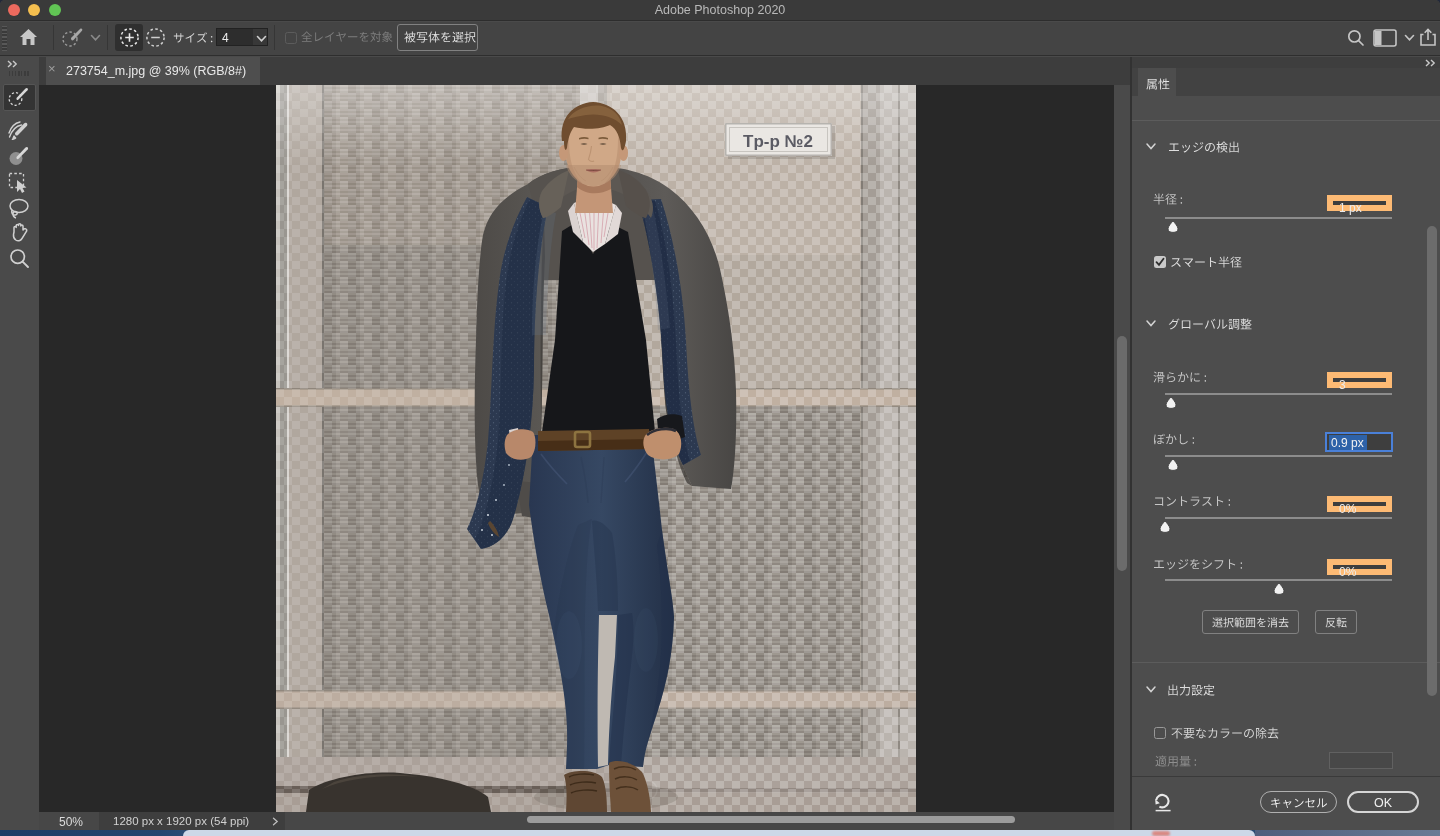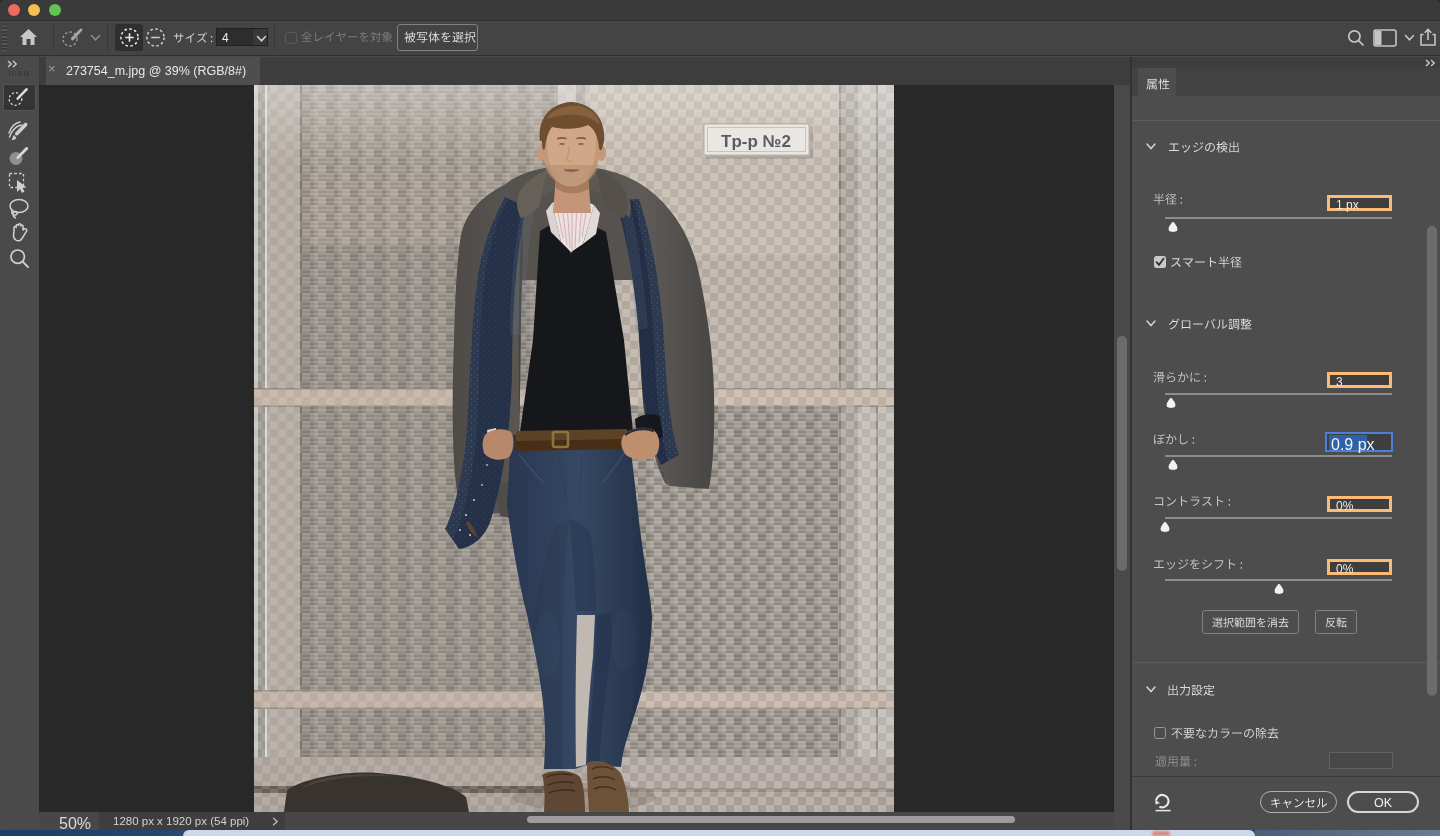--- a/index.html
+++ b/index.html
@@ -11,35 +11,36 @@
 #docktab{left:46px;top:57px;width:214px;height:28px;background:#4e4e4e;color:#e8e8e8;font-size:12.5px}
 #lrail{left:0;top:57px;width:39px;height:773px;background:#4a4a4a}
 #canvas{left:39px;top:85px;width:1075px;height:727px;background:#282828}
 #statusbar{left:39px;top:812px;width:1075px;height:18px;background:#474747}
 #gutter{left:1114px;top:85px;width:17px;height:745px;background:#4a4a4a}
 #panel{left:1132px;top:57px;width:308px;height:773px;background:#4d4d4d}
 #phead{left:0;top:0;width:308px;height:11px;background:#3e3e3e}
 #ptabrow{left:0;top:11px;width:308px;height:28px;background:#424242}
 #ptab{left:6px;top:11px;width:38px;height:28px;background:#4d4d4d}
 .sep{background:#5c5c5c;height:1px}
-.inp{position:absolute;width:64.5px;height:16px;background:#3e3e3e;border:3px solid #fdba74;color:#ececec;font-size:12px;line-height:15px;padding-left:6px;font-weight:400}
+.inp{position:absolute;width:64.5px;height:16px;background:#3e3e3e;border:6px solid #fdba74;color:#ececec;font-size:12px;line-height:15px;padding-left:6px;font-weight:400}
 .track{position:absolute;height:2px;background:#8c8c8c}
 .btn{position:absolute;border:1px solid #818181;border-radius:3px;color:#e2e2e2;font-size:12px;text-align:center}
 .pill{position:absolute;height:22px;border-radius:11px;color:#f0f0f0;font-size:12.5px;text-align:center;line-height:20px}
 .cb{position:absolute;width:12px;height:12px;border-radius:2.5px}
 </style></head><body>
 <div class="abs" style="left:0;top:826px;width:1440px;height:10px;background:linear-gradient(90deg,#1d3c66 0,#24466f 160px,#2a4c74 183px)"></div>
 <div class="abs" style="left:183px;top:830px;width:1072px;height:6px;background:#cdd8e8;border-radius:8px 8px 0 0"></div>
 <div class="abs" style="left:1152px;top:831px;width:18px;height:5px;background:#d98a84;border-radius:3px;filter:blur(1px)"></div>
 <div class="abs" style="left:1255px;top:830px;width:185px;height:6px;background:linear-gradient(90deg,#4d5e7d,#6a7b95)"></div>
 <div id="win">
     <div class="abs" id="titlebar"></div>
     <div class="abs tl" style="left:8px;background:#ed6a5e"></div>
     <div class="abs tl" style="left:28px;background:#f5bf4f"></div>
     <div class="abs tl" style="left:49px;background:#61c454"></div>
+    <div class="abs" style="left:0;top:3px;width:1440px;text-align:center;font-size:12.5px;color:#b9b9b9">Adobe Photoshop 2020</div>
     <div class="abs" id="optbar"></div>
     <div class="abs" style="left:2px;top:26px;width:5px;height:25px;background:repeating-linear-gradient(180deg,#585858 0,#585858 1.5px,#3a3a3a 1.5px,#3a3a3a 3.5px)"></div>
     <svg class="abs" style="left:19px;top:28px" width="19" height="18" viewBox="0 0 19 18">
       <path d="M9.5 1 L18 9 L15.5 9 L15.5 17 L11.5 17 L11.5 11 L7.5 11 L7.5 17 L3.5 17 L3.5 9 L1 9 Z" fill="#c7c7c7"></path>
     </svg>
     <div class="abs" style="left:53px;top:25px;width:1px;height:25px;background:#363636"></div>
     <svg class="abs" style="left:61px;top:27px" width="26" height="21" viewBox="0 0 26 21">
       <circle cx="9" cy="12" r="7" fill="none" stroke="#9a9a9a" stroke-width="1.4" stroke-dasharray="2.4 2.2"></circle>
       <path d="M10 11 L19 2 C20.5 0.8 22 2.2 21 3.7 L12.5 13 C11.5 14 10 13.5 10 11 Z" fill="#a8a8a8"></path>
     </svg>
@@ -121,21 +122,21 @@
       <path d="M5 13 C4 16 5.5 18.5 8.5 18 C10.5 17.6 10.8 15.5 9.2 14.8 C7.8 14.2 6 15 6 17 C6 18.5 7 20.5 9 21" fill="none" stroke="#d0d0d0" stroke-width="1.5"></path>
     </svg>
     <svg class="abs" style="left:8px;top:222px" width="23" height="22" viewBox="0 0 23 22">
       <path d="M6 10 L6 5.5 C6 4 8.2 4 8.2 5.5 L8.2 3.5 C8.2 2 10.5 2 10.5 3.5 L10.5 2.8 C10.5 1.3 12.8 1.3 12.8 2.8 L12.8 4 C12.8 2.6 15 2.6 15 4 L15 8 C16 6.8 17.3 6.2 18.3 7.2 C19.2 8 18.8 9 17.8 10.4 L14 16.5 C12.5 18.8 10 19.5 7.8 18 C6.2 16.8 5.2 14.8 5.5 12.5 Z" fill="none" stroke="#d0d0d0" stroke-width="1.5" stroke-linejoin="round"></path>
     </svg>
     <svg class="abs" style="left:9px;top:248px" width="21" height="21" viewBox="0 0 21 21">
       <circle cx="8.7" cy="8.7" r="6.7" fill="none" stroke="#d0d0d0" stroke-width="1.7"></circle>
       <path d="M13.6 13.6 L19 19" stroke="#d0d0d0" stroke-width="1.9" stroke-linecap="round"></path>
     </svg>
     <div class="abs" id="canvas"></div>
-    <div class="abs" id="photo" style="left:254px;top:85px;width:640px;height:599px"><svg width="640" height="727" viewBox="0 0 640 727">
+    <div class="abs" id="photo" style="left:276px;top:85px;width:640px;height:599px"><svg width="640" height="727" viewBox="0 0 640 727">
 <defs>
 <pattern id="chk" width="16" height="16" patternUnits="userSpaceOnUse">
   <rect x="0" y="0" width="8" height="8" fill="#ffffff" opacity="0.13"></rect>
   <rect x="8" y="8" width="8" height="8" fill="#ffffff" opacity="0.13"></rect>
 </pattern>
 <pattern id="chk2" width="16" height="16" patternUnits="userSpaceOnUse">
   <rect x="0" y="0" width="8" height="8" fill="#ffffff" opacity="0.22"></rect>
   <rect x="8" y="8" width="8" height="8" fill="#ffffff" opacity="0.22"></rect>
 </pattern>
 <pattern id="mesh" width="4" height="4" patternUnits="userSpaceOnUse">
@@ -306,21 +307,21 @@
 <path d="M338 684 C344 681 354 681 360 685 M339 694 C345 691 355 691 361 695 M340 704 C346 701 356 701 362 705" stroke="#44301d" stroke-width="1.5" fill="none"></path>
 
 <path d="M30 727 L33 705 C54 692 92 686 124 688 C163 691 198 700 212 712 L215 727 Z" fill="#38332e"></path>
 <path d="M46 704 C70 693 112 689 142 692 C120 687 80 689 58 697 Z" fill="#4b443c"></path>
 </svg>
 </div>
     <div class="abs" id="gutter"></div>
     <div class="abs" style="left:1116.5px;top:336px;width:10px;height:235px;background:#6b6b6b;border-radius:5px"></div>
     <div class="abs" style="left:1130px;top:57px;width:2px;height:773px;background:#323232"></div>
     <div class="abs" id="statusbar"></div>
-    <div class="abs" style="left:59px;top:815px;color:#dadada;font-size:16px">50%</div>
+    <div class="abs" style="left:59px;top:815px;color:#dadada;font-size:12px">50%</div>
     <div class="abs" style="left:99px;top:812px;width:186px;height:18px;background:#3e3e3e"></div>
     <div class="abs" style="left:113px;top:815px;color:#d2d2d2;font-size:11.5px">1280 px x 1920 px (54 ppi)</div>
     <svg class="abs" style="left:272px;top:816.5px" width="7" height="9" viewBox="0 0 7 9">
       <path d="M1.5 1.2 L5.2 4.5 L1.5 7.8" fill="none" stroke="#bdbdbd" stroke-width="1.3" stroke-linecap="round"></path>
     </svg>
     <div class="abs" style="left:527px;top:815.5px;width:488px;height:7px;background:#9c9c9c;border-radius:3.5px"></div>
     <div class="abs" id="panel">
       <div class="abs" id="phead"></div>
       <svg class="abs" style="left:293px;top:2px" width="12" height="8" viewBox="0 0 12 8">
         <path d="M1 1 L4.2 4 L1 7 M6 1 L9.2 4 L6 7" fill="none" stroke="#c9c9c9" stroke-width="1.4"></path>
@@ -364,21 +365,21 @@
       <div class="inp" style="left:195px;top:314.5px">3</div>
       <div class="track" style="left:32.5px;top:336px;width:227px"></div>
       <svg class="abs" style="left:32px;top:339px" width="14" height="13" viewBox="0 0 14 13">
         <path d="M7 0.8 C8.7 3 12 6.3 12 8.8 C12 11.4 9.8 12.4 7 12.4 C4.2 12.4 2 11.4 2 8.8 C2 6.3 5.3 3 7 0.8 Z" fill="#f2f2f2" stroke="#454545" stroke-width="1"></path>
       </svg>
       <svg style="position:absolute;left:21px;top:374.4px;overflow:visible" width="44" height="16" viewBox="0 -12.60 44 16">
         <path d="M8.3 -8.0Q8.3 -7.6 8.3 -7.1Q8.3 -6.6 8.3 -6.1Q8.3 -5.6 8.3 -5.2Q8.3 -4.7 8.4 -4.1Q8.4 -3.5 8.4 -2.9Q8.5 -2.4 8.5 -1.9Q8.5 -1.4 8.5 -1.1Q8.5 -0.3 8.0 0.1Q7.5 0.5 6.5 0.5Q5.9 0.5 5.4 0.3Q4.8 0.1 4.5 -0.3Q4.2 -0.6 4.2 -1.2Q4.2 -1.6 4.5 -2.0Q4.7 -2.4 5.2 -2.6Q5.7 -2.9 6.5 -2.9Q7.3 -2.9 8.0 -2.7Q8.7 -2.5 9.2 -2.2Q9.8 -2.0 10.2 -1.6Q10.7 -1.3 11.0 -1.0L10.5 -0.2Q9.9 -0.8 9.3 -1.2Q8.6 -1.6 7.9 -1.9Q7.2 -2.1 6.5 -2.1Q5.9 -2.1 5.5 -1.9Q5.1 -1.6 5.1 -1.3Q5.1 -0.8 5.5 -0.6Q5.8 -0.4 6.5 -0.4Q6.9 -0.4 7.2 -0.5Q7.4 -0.7 7.5 -0.9Q7.6 -1.2 7.6 -1.5Q7.6 -1.7 7.6 -2.2Q7.6 -2.6 7.6 -3.1Q7.5 -3.6 7.5 -4.2Q7.5 -4.7 7.5 -5.2Q7.5 -5.6 7.5 -6.1Q7.5 -6.7 7.5 -7.2Q7.5 -7.7 7.5 -8.0ZM4.6 -5.6Q5.7 -5.6 6.7 -5.6Q7.8 -5.6 8.8 -5.7Q9.8 -5.7 10.6 -5.8V-4.9Q9.8 -4.9 8.8 -4.8Q7.8 -4.7 6.8 -4.7Q5.7 -4.7 4.6 -4.8ZM4.8 -8.4Q5.7 -8.4 6.7 -8.4Q7.6 -8.4 8.4 -8.4Q9.2 -8.5 9.9 -8.6V-7.7Q9.2 -7.7 8.4 -7.6Q7.6 -7.6 6.7 -7.6Q5.8 -7.5 4.8 -7.6ZM2.7 -8.9Q2.7 -8.8 2.6 -8.7Q2.6 -8.5 2.6 -8.4Q2.5 -8.2 2.5 -8.1Q2.4 -7.8 2.4 -7.3Q2.3 -6.9 2.2 -6.3Q2.1 -5.8 2.1 -5.3Q2.0 -4.7 2.0 -4.2Q1.9 -3.7 1.9 -3.3Q1.9 -2.9 2.0 -2.5Q2.0 -2.1 2.0 -1.7Q2.1 -1.9 2.3 -2.3Q2.4 -2.6 2.5 -2.9Q2.6 -3.2 2.7 -3.4L3.2 -3.0Q3.1 -2.6 2.9 -2.1Q2.7 -1.6 2.6 -1.2Q2.4 -0.7 2.4 -0.4Q2.3 -0.3 2.3 -0.1Q2.3 0.0 2.3 0.1Q2.3 0.2 2.3 0.3Q2.3 0.5 2.3 0.6L1.5 0.6Q1.3 -0.0 1.2 -1.0Q1.0 -2.0 1.0 -3.2Q1.0 -3.8 1.1 -4.6Q1.2 -5.3 1.3 -6.0Q1.3 -6.6 1.4 -7.2Q1.5 -7.8 1.6 -8.2Q1.6 -8.4 1.6 -8.6Q1.7 -8.8 1.7 -9.0ZM9.8 -9.4Q9.9 -9.2 10.1 -8.9Q10.2 -8.6 10.3 -8.3Q10.5 -8.0 10.5 -7.8L9.9 -7.5Q9.9 -7.8 9.7 -8.1Q9.6 -8.4 9.5 -8.7Q9.4 -9.0 9.3 -9.3ZM11.0 -9.8Q11.2 -9.6 11.3 -9.3Q11.4 -9.0 11.6 -8.7Q11.7 -8.4 11.8 -8.1L11.2 -7.9Q11.0 -8.3 10.8 -8.8Q10.6 -9.3 10.5 -9.6Z M17.3 -9.4Q17.2 -9.2 17.2 -9.0Q17.1 -8.8 17.1 -8.7Q17.1 -8.4 17.0 -8.1Q16.9 -7.7 16.9 -7.3Q16.8 -6.9 16.7 -6.5Q16.6 -6.0 16.4 -5.3Q16.2 -4.7 16.0 -4.0Q15.8 -3.2 15.5 -2.5Q15.2 -1.8 14.8 -1.0Q14.5 -0.3 14.1 0.4L13.1 -0.0Q13.5 -0.6 13.9 -1.2Q14.2 -1.9 14.5 -2.7Q14.8 -3.4 15.1 -4.1Q15.3 -4.8 15.5 -5.5Q15.7 -6.1 15.8 -6.5Q15.9 -7.2 16.0 -8.0Q16.1 -8.8 16.1 -9.5ZM21.4 -8.1Q21.7 -7.7 22.0 -7.2Q22.3 -6.6 22.6 -6.0Q22.9 -5.4 23.2 -4.8Q23.4 -4.2 23.6 -3.8L22.6 -3.3Q22.5 -3.8 22.3 -4.4Q22.1 -5.0 21.8 -5.6Q21.5 -6.2 21.1 -6.8Q20.8 -7.3 20.5 -7.7ZM12.9 -6.7Q13.2 -6.7 13.5 -6.7Q13.7 -6.7 14.0 -6.7Q14.3 -6.7 14.7 -6.8Q15.1 -6.8 15.6 -6.8Q16.1 -6.9 16.6 -6.9Q17.1 -7.0 17.5 -7.0Q17.9 -7.0 18.2 -7.0Q18.7 -7.0 19.1 -6.9Q19.6 -6.7 19.8 -6.2Q20.1 -5.8 20.1 -5.0Q20.1 -4.3 20.0 -3.5Q20.0 -2.6 19.8 -1.9Q19.7 -1.2 19.4 -0.7Q19.1 -0.1 18.7 0.1Q18.2 0.3 17.7 0.3Q17.3 0.3 16.9 0.3Q16.5 0.2 16.2 0.2L16.1 -0.8Q16.3 -0.8 16.6 -0.7Q16.9 -0.6 17.1 -0.6Q17.4 -0.6 17.6 -0.6Q17.9 -0.6 18.2 -0.7Q18.4 -0.8 18.6 -1.2Q18.8 -1.6 18.9 -2.2Q19.0 -2.8 19.1 -3.5Q19.2 -4.2 19.2 -4.9Q19.2 -5.4 19.0 -5.7Q18.9 -6.0 18.6 -6.1Q18.3 -6.2 17.9 -6.2Q17.6 -6.2 17.1 -6.1Q16.6 -6.1 16.0 -6.0Q15.4 -6.0 14.9 -5.9Q14.4 -5.9 14.1 -5.8Q13.9 -5.8 13.6 -5.8Q13.3 -5.7 13.0 -5.7Z M28.1 -9.3Q28.0 -9.1 28.0 -8.7Q28.0 -8.4 28.0 -8.1Q28.0 -7.6 27.9 -6.9Q27.9 -6.1 27.9 -5.3Q27.9 -4.5 27.8 -3.6Q27.8 -2.8 27.8 -2.2Q27.8 -1.5 28.1 -1.1Q28.3 -0.7 28.8 -0.5Q29.2 -0.4 29.8 -0.4Q30.6 -0.4 31.3 -0.6Q31.9 -0.8 32.4 -1.1Q33.0 -1.5 33.4 -1.9Q33.8 -2.4 34.1 -2.9L34.8 -2.0Q34.5 -1.6 34.0 -1.1Q33.6 -0.7 32.9 -0.3Q32.3 0.1 31.5 0.4Q30.7 0.6 29.8 0.6Q28.9 0.6 28.2 0.3Q27.6 0.1 27.2 -0.5Q26.8 -1.1 26.8 -2.1Q26.8 -2.6 26.9 -3.3Q26.9 -3.9 26.9 -4.6Q26.9 -5.3 26.9 -6.0Q26.9 -6.6 27.0 -7.2Q27.0 -7.8 27.0 -8.1Q27.0 -8.5 26.9 -8.8Q26.9 -9.1 26.9 -9.4Z M40.4 -4.7Q40.0 -4.7 39.8 -4.9Q39.6 -5.1 39.6 -5.5Q39.6 -5.9 39.8 -6.1Q40.0 -6.4 40.4 -6.4Q40.7 -6.4 40.9 -6.1Q41.1 -5.9 41.1 -5.5Q41.1 -5.1 40.9 -4.9Q40.7 -4.7 40.4 -4.7ZM40.4 0.2Q40.0 0.2 39.8 -0.1Q39.6 -0.3 39.6 -0.7Q39.6 -1.1 39.8 -1.3Q40.0 -1.5 40.4 -1.5Q40.7 -1.5 40.9 -1.3Q41.1 -1.1 41.1 -0.7Q41.1 -0.3 40.9 -0.1Q40.7 0.2 40.4 0.2Z" fill="#c6c6c6"></path>
       </svg>
       <div class="abs" style="left:193px;top:375px;width:68px;height:20px;background:#3e3e3e;border:2px solid #4a80d8"></div>
       <div class="abs" style="left:197px;top:377.5px;width:38px;height:15px;background:#2e62a8"></div>
-      <div class="abs" style="left:199px;top:379px;color:#f2f2f2;font-size:16px">0.9 px</div>
+      <div class="abs" style="left:199px;top:379px;color:#f2f2f2;font-size:12px">0.9 px</div>
       <div class="track" style="left:32.5px;top:398px;width:227px"></div>
       <svg class="abs" style="left:34px;top:401px" width="14" height="13" viewBox="0 0 14 13">
         <path d="M7 0.8 C8.7 3 12 6.3 12 8.8 C12 11.4 9.8 12.4 7 12.4 C4.2 12.4 2 11.4 2 8.8 C2 6.3 5.3 3 7 0.8 Z" fill="#f2f2f2" stroke="#454545" stroke-width="1"></path>
       </svg>
       <svg style="position:absolute;left:21px;top:436.4px;overflow:visible" width="80" height="16" viewBox="0 -12.60 80 16">
         <path d="M2.1 -8.2Q2.4 -8.2 2.7 -8.2Q3.1 -8.2 3.4 -8.2H9.3Q9.5 -8.2 9.8 -8.2Q10.0 -8.2 10.2 -8.2Q10.2 -8.0 10.2 -7.7Q10.1 -7.5 10.1 -7.3V-1.1Q10.1 -0.7 10.2 -0.4Q10.2 -0.0 10.2 0.1H9.1Q9.1 -0.0 9.1 -0.3Q9.1 -0.6 9.1 -1.0V-7.2H3.4Q3.0 -7.2 2.7 -7.2Q2.3 -7.2 2.1 -7.2ZM1.9 -1.6Q2.1 -1.6 2.5 -1.6Q2.9 -1.5 3.2 -1.5H9.7V-0.6H3.3Q2.9 -0.6 2.5 -0.5Q2.2 -0.5 1.9 -0.5Z M14.7 -8.8Q15.0 -8.6 15.5 -8.3Q15.9 -7.9 16.3 -7.6Q16.8 -7.2 17.1 -6.9Q17.5 -6.6 17.8 -6.3L17.0 -5.6Q16.8 -5.8 16.4 -6.1Q16.1 -6.5 15.6 -6.8Q15.2 -7.2 14.8 -7.5Q14.4 -7.8 14.0 -8.1ZM13.7 -0.8Q14.7 -0.9 15.6 -1.2Q16.5 -1.5 17.2 -1.8Q17.9 -2.2 18.5 -2.5Q19.4 -3.1 20.2 -3.8Q21.0 -4.6 21.6 -5.4Q22.2 -6.2 22.5 -6.9L23.1 -5.9Q22.7 -5.2 22.1 -4.4Q21.5 -3.6 20.7 -2.9Q20.0 -2.2 19.0 -1.6Q18.4 -1.3 17.7 -0.9Q17.0 -0.5 16.2 -0.2Q15.3 0.0 14.3 0.2Z M28.0 -1.1Q28.0 -1.2 28.0 -1.7Q28.0 -2.2 28.0 -2.9Q28.0 -3.6 28.0 -4.4Q28.0 -5.2 28.0 -5.9Q28.0 -6.7 28.0 -7.2Q28.0 -7.8 28.0 -8.0Q28.0 -8.3 28.0 -8.7Q28.0 -9.0 28.0 -9.3H29.1Q29.1 -9.0 29.1 -8.7Q29.0 -8.3 29.0 -8.0Q29.0 -7.6 29.0 -6.9Q29.0 -6.3 29.0 -5.5Q29.0 -4.8 29.0 -4.1Q29.1 -3.3 29.1 -2.7Q29.1 -2.1 29.1 -1.6Q29.1 -1.2 29.1 -1.1Q29.1 -0.9 29.1 -0.6Q29.1 -0.4 29.1 -0.1Q29.1 0.2 29.1 0.4H28.0Q28.0 0.1 28.0 -0.3Q28.0 -0.7 28.0 -1.1ZM28.8 -6.1Q29.4 -6.0 30.1 -5.7Q30.9 -5.5 31.6 -5.2Q32.3 -4.9 33.0 -4.6Q33.7 -4.4 34.2 -4.1L33.8 -3.1Q33.2 -3.4 32.6 -3.7Q31.9 -3.9 31.3 -4.2Q30.6 -4.5 30.0 -4.7Q29.3 -4.9 28.8 -5.1Z M38.8 -8.9Q39.0 -8.9 39.3 -8.9Q39.6 -8.9 39.8 -8.9Q40.0 -8.9 40.5 -8.9Q41.0 -8.9 41.6 -8.9Q42.2 -8.9 42.8 -8.9Q43.4 -8.9 43.9 -8.9Q44.4 -8.9 44.6 -8.9Q44.9 -8.9 45.1 -8.9Q45.4 -8.9 45.7 -8.9V-7.9Q45.4 -8.0 45.2 -8.0Q44.9 -8.0 44.6 -8.0Q44.4 -8.0 43.9 -8.0Q43.4 -8.0 42.8 -8.0Q42.2 -8.0 41.6 -8.0Q41.0 -8.0 40.5 -8.0Q40.0 -8.0 39.8 -8.0Q39.6 -8.0 39.3 -8.0Q39.0 -8.0 38.8 -7.9ZM46.5 -5.8Q46.5 -5.7 46.4 -5.6Q46.4 -5.5 46.4 -5.4Q46.1 -4.5 45.7 -3.6Q45.3 -2.7 44.6 -2.0Q43.7 -1.0 42.6 -0.4Q41.5 0.2 40.3 0.5L39.6 -0.4Q40.9 -0.6 42.0 -1.2Q43.0 -1.7 43.8 -2.6Q44.4 -3.1 44.7 -3.8Q45.1 -4.6 45.2 -5.2Q45.1 -5.2 44.7 -5.2Q44.4 -5.2 43.8 -5.2Q43.3 -5.2 42.7 -5.2Q42.1 -5.2 41.5 -5.2Q40.9 -5.2 40.3 -5.2Q39.8 -5.2 39.4 -5.2Q39.0 -5.2 38.9 -5.2Q38.7 -5.2 38.3 -5.2Q38.0 -5.2 37.7 -5.2V-6.2Q38.0 -6.1 38.3 -6.1Q38.6 -6.1 38.9 -6.1Q39.0 -6.1 39.4 -6.1Q39.7 -6.1 40.3 -6.1Q40.8 -6.1 41.4 -6.1Q42.0 -6.1 42.6 -6.1Q43.2 -6.1 43.8 -6.1Q44.3 -6.1 44.7 -6.1Q45.1 -6.1 45.2 -6.1Q45.4 -6.1 45.6 -6.1Q45.8 -6.2 45.9 -6.2Z M57.6 -8.0Q57.5 -8.0 57.5 -7.8Q57.4 -7.6 57.3 -7.5Q57.1 -6.9 56.7 -6.2Q56.3 -5.5 55.9 -4.8Q55.4 -4.1 54.9 -3.5Q54.2 -2.8 53.5 -2.1Q52.7 -1.4 51.8 -0.8Q50.9 -0.2 50.0 0.3L49.2 -0.5Q50.2 -0.9 51.1 -1.5Q52.0 -2.1 52.7 -2.7Q53.5 -3.4 54.1 -4.1Q54.6 -4.6 55.0 -5.2Q55.4 -5.7 55.7 -6.3Q56.0 -7.0 56.1 -7.4Q56.0 -7.4 55.7 -7.4Q55.3 -7.4 54.8 -7.4Q54.3 -7.4 53.8 -7.4Q53.3 -7.4 52.8 -7.4Q52.3 -7.4 51.9 -7.4Q51.6 -7.4 51.5 -7.4Q51.2 -7.4 51.0 -7.4Q50.7 -7.4 50.5 -7.4Q50.3 -7.4 50.2 -7.4V-8.5Q50.3 -8.5 50.6 -8.4Q50.8 -8.4 51.0 -8.4Q51.3 -8.4 51.5 -8.4Q51.6 -8.4 51.9 -8.4Q52.3 -8.4 52.8 -8.4Q53.3 -8.4 53.8 -8.4Q54.3 -8.4 54.8 -8.4Q55.3 -8.4 55.6 -8.4Q56.0 -8.4 56.1 -8.4Q56.4 -8.4 56.6 -8.4Q56.9 -8.5 57.0 -8.5ZM55.1 -4.2Q55.6 -3.8 56.1 -3.3Q56.6 -2.8 57.1 -2.3Q57.6 -1.7 58.0 -1.3Q58.5 -0.8 58.8 -0.4L58.0 0.3Q57.5 -0.2 56.9 -0.9Q56.3 -1.6 55.7 -2.2Q55.0 -2.9 54.4 -3.5Z M64.0 -1.1Q64.0 -1.2 64.0 -1.7Q64.0 -2.2 64.0 -2.9Q64.0 -3.6 64.0 -4.4Q64.0 -5.2 64.0 -5.9Q64.0 -6.7 64.0 -7.2Q64.0 -7.8 64.0 -8.0Q64.0 -8.3 64.0 -8.7Q64.0 -9.0 64.0 -9.3H65.1Q65.1 -9.0 65.1 -8.7Q65.0 -8.3 65.0 -8.0Q65.0 -7.6 65.0 -6.9Q65.0 -6.3 65.0 -5.5Q65.0 -4.8 65.0 -4.1Q65.1 -3.3 65.1 -2.7Q65.1 -2.1 65.1 -1.6Q65.1 -1.2 65.1 -1.1Q65.1 -0.9 65.1 -0.6Q65.1 -0.4 65.1 -0.1Q65.1 0.2 65.1 0.4H64.0Q64.0 0.1 64.0 -0.3Q64.0 -0.7 64.0 -1.1ZM64.8 -6.1Q65.4 -6.0 66.1 -5.7Q66.9 -5.5 67.6 -5.2Q68.3 -4.9 69.0 -4.6Q69.7 -4.4 70.2 -4.1L69.8 -3.1Q69.2 -3.4 68.6 -3.7Q67.9 -3.9 67.3 -4.2Q66.6 -4.5 66.0 -4.7Q65.3 -4.9 64.8 -5.1Z M76.4 -4.7Q76.0 -4.7 75.8 -4.9Q75.6 -5.1 75.6 -5.5Q75.6 -5.9 75.8 -6.1Q76.0 -6.4 76.4 -6.4Q76.7 -6.4 76.9 -6.1Q77.1 -5.9 77.1 -5.5Q77.1 -5.1 76.9 -4.9Q76.7 -4.7 76.4 -4.7ZM76.4 0.2Q76.0 0.2 75.8 -0.1Q75.6 -0.3 75.6 -0.7Q75.6 -1.1 75.8 -1.3Q76.0 -1.5 76.4 -1.5Q76.7 -1.5 76.9 -1.3Q77.1 -1.1 77.1 -0.7Q77.1 -0.3 76.9 -0.1Q76.7 0.2 76.4 0.2Z" fill="#c6c6c6"></path>
       </svg>
       <div class="inp" style="left:195px;top:438.5px">0%</div>
       <div class="track" style="left:32.5px;top:460px;width:227px"></div>
       <svg class="abs" style="left:26px;top:463px" width="14" height="13" viewBox="0 0 14 13">

